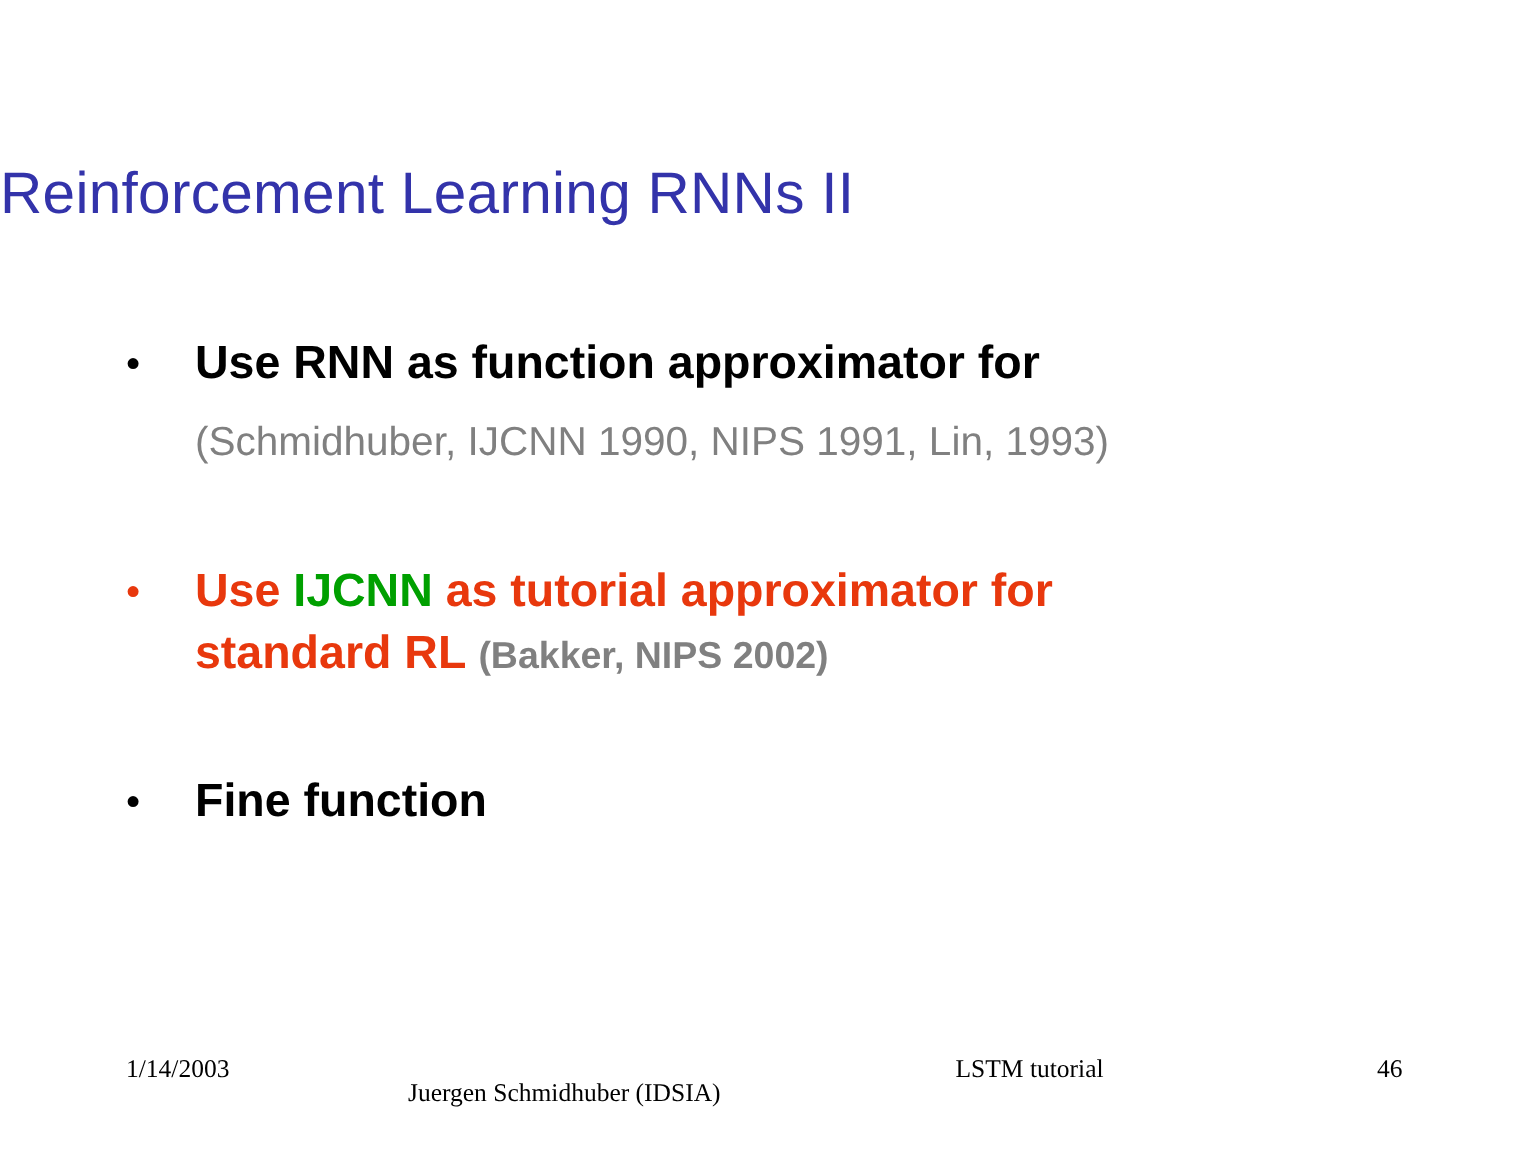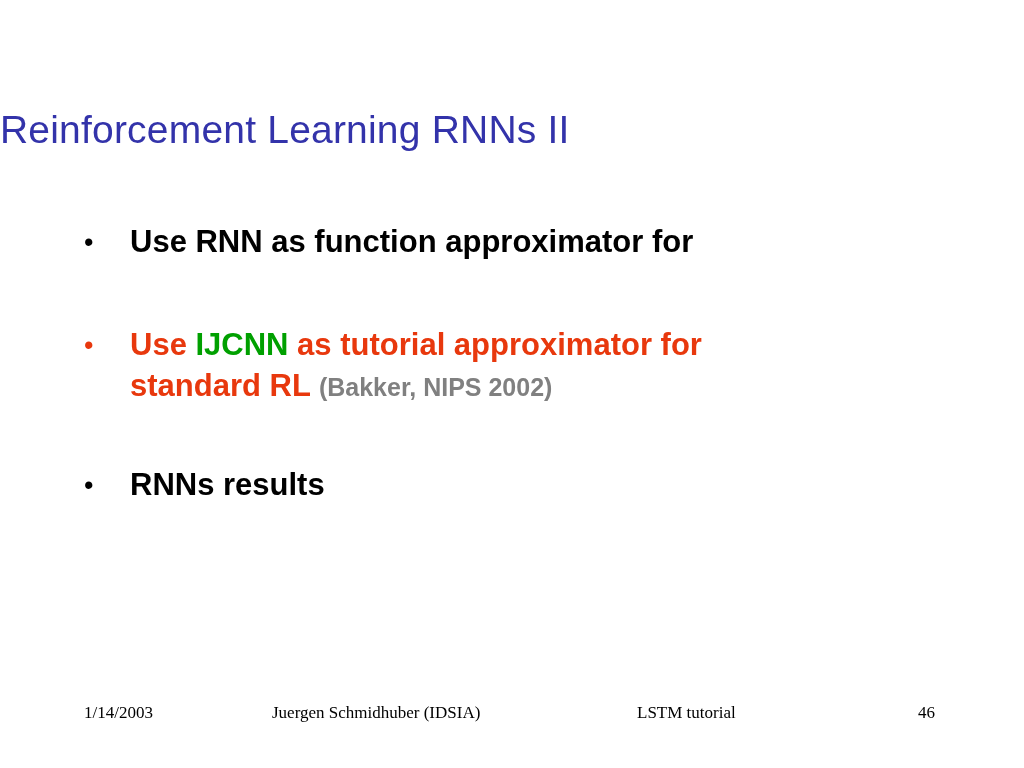--- a/index.html
+++ b/index.html
@@ -88,56 +88,57 @@
     height: 26px;
     font-family: "Liberation Serif", serif;
     font-size: 17px;
     color: #000000;
   }
   .footer span {
     position: absolute;
     white-space: nowrap;
   }
   .f-date { left: 84px; }
-  .f-author { left: 272px; }
+  .f-author { left: 272px; margin-top: 16px; }
   .f-topic { left: 637px; }
   .f-page { left: 918px; }
 </style>
 </head>
 <body>
 
 <div class="slide">
 
   <div class="slide-title">Reinforcement Learning RNNs II</div>
 
   <div class="body-block">
 
     <div class="bullet-row b1">
       <span class="bullet-mark">•</span>
       <span class="bullet-text">
         <span>Use RNN as function approximator for</span><br>
       </span>
     </div>
+    <div class="cite">(Schmidhuber, IJCNN 1990, NIPS 1991, Lin, 1993)</div>
 
     <div class="gap-a"></div>
 
     <div class="bullet-row b2">
       <span class="bullet-mark">•</span>
       <span class="bullet-text">
         <span>Use </span><span class="hl">IJCNN</span><span> as tutorial approximator for</span><br>
         <span>standard RL</span>
         <span class="inline-cite">(Bakker, NIPS 2002)</span>
       </span>
     </div>
 
     <div class="gap-b"></div>
 
     <div class="bullet-row b3">
       <span class="bullet-mark">•</span>
-      <span class="bullet-text">RNNs results</span>
+      <span class="bullet-text">Fine function</span>
     </div>
 
   </div>
 
   <div class="footer">
     <span class="f-date">1/14/2003</span>
     <span class="f-author">Juergen Schmidhuber (IDSIA)</span>
     <span class="f-topic">LSTM tutorial</span>
     <span class="f-page">46</span>
   </div>

